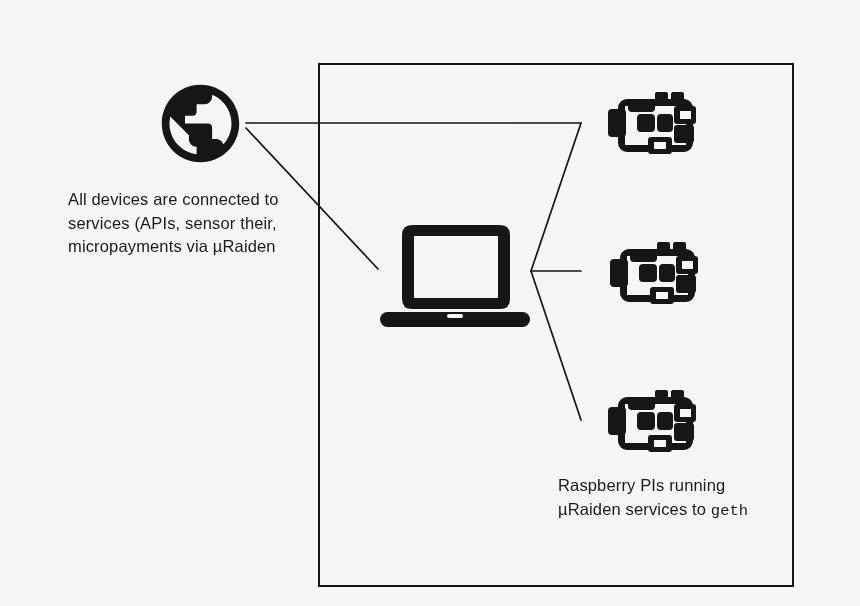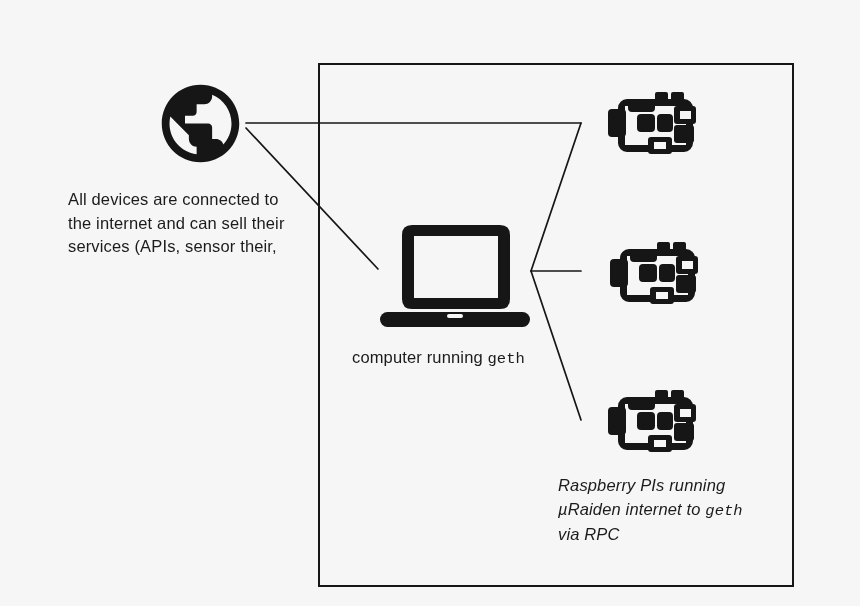--- a/index.html
+++ b/index.html
@@ -104,27 +104,25 @@
   </svg>
   <svg class="icon" style="left:610px; top:220px;" width="90" height="62" viewBox="0 0 90 62">
     <use href="#pi-board"></use>
   </svg>
   <svg class="icon" style="left:608px; top:368px;" width="90" height="62" viewBox="0 0 90 62">
     <use href="#pi-board"></use>
   </svg>
 
   <div class="label" style="left:68px; top:166px; width:256px;">
     <div>All devices are connected to</div>
-    <div>the internet and can sell their</div>
     <div>services (APIs, sensor their,</div>
+    <div>micropayments via µRaiden</div>
   </div>
 
   <div class="label" style="left:352px; top:324px; width:210px;">
-    <div><span>computer running </span><span class="code">geth</span></div>
   </div>
 
-  <div class="label" style="left:558px; top:452px; width:232px;font-style:italic;">
+  <div class="label" style="left:558px; top:452px; width:232px;">
     <div>Raspberry PIs running</div>
-    <div><span>µRaiden internet to </span><span class="code">geth</span></div>
-    <div>via RPC</div>
+    <div><span>µRaiden services to </span><span class="code">geth</span></div>
   </div>
 
 </div>
 
 </body></html>

